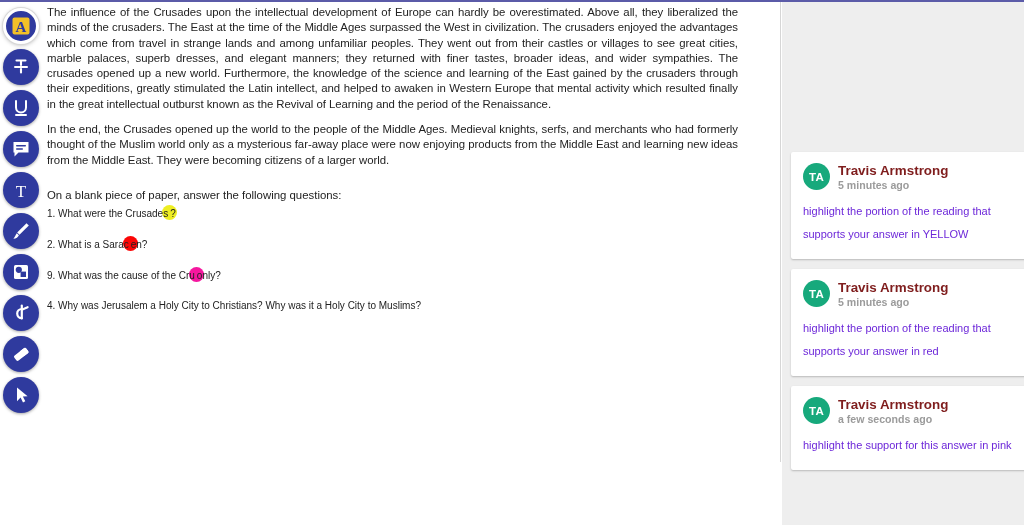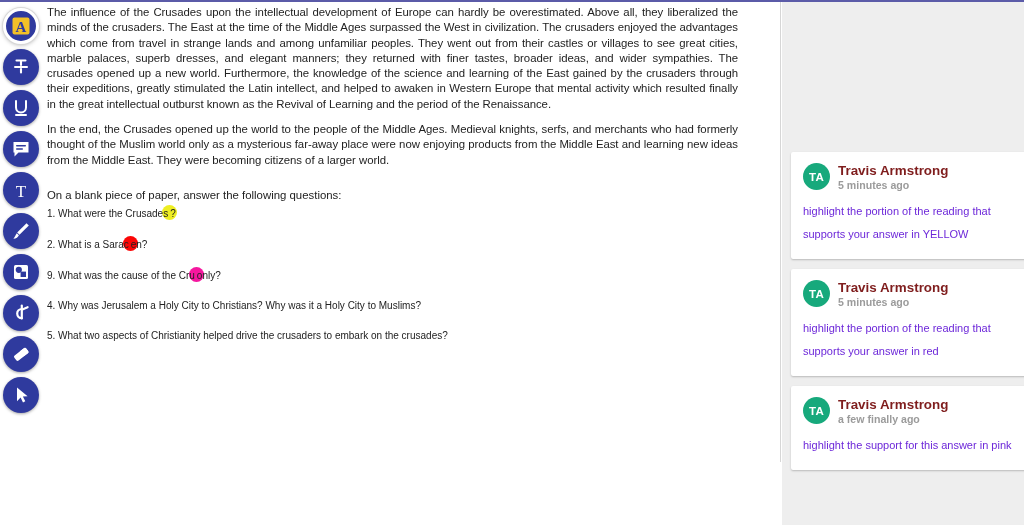--- a/index.html
+++ b/index.html
@@ -301,21 +301,20 @@
 
     <p class="qitem">
       <span class="hl-text">2.  What is a Sarac</span><span class="hl hl-red"></span><span class="hl-text">en?</span>
     </p>
 
     <p class="qitem">
       <span class="hl-text">9. What was the cause of the Cru</span><span class="hl hl-pink"></span><span class="hl-text">only?</span>
     </p>
 
     <p class="qitem">4. Why was Jerusalem a Holy City to Christians?  Why was it a Holy City to Muslims?</p>
-    <p class="qitem">5. What two aspects of Christianity helped drive the crusaders to embark on the crusades?</p>
 
   </div>
 </div>
 
 <div id="comments-pane">
   <div id="comments-list">
 
     <div class="comment-card">
       <div class="comment-head">
         <div class="avatar">TA</div>
@@ -336,20 +335,20 @@
         </div>
       </div>
       <div class="comment-body">highlight the portion of the reading that supports your answer in red</div>
     </div>
 
     <div class="comment-card">
       <div class="comment-head">
         <div class="avatar">TA</div>
         <div class="meta">
           <div class="author">Travis Armstrong</div>
-          <div class="time">a few finally ago</div>
+          <div class="time">a few seconds ago</div>
         </div>
       </div>
       <div class="comment-body">highlight the support for this answer in pink</div>
     </div>
 
   </div>
 </div>
 
 </body></html>

